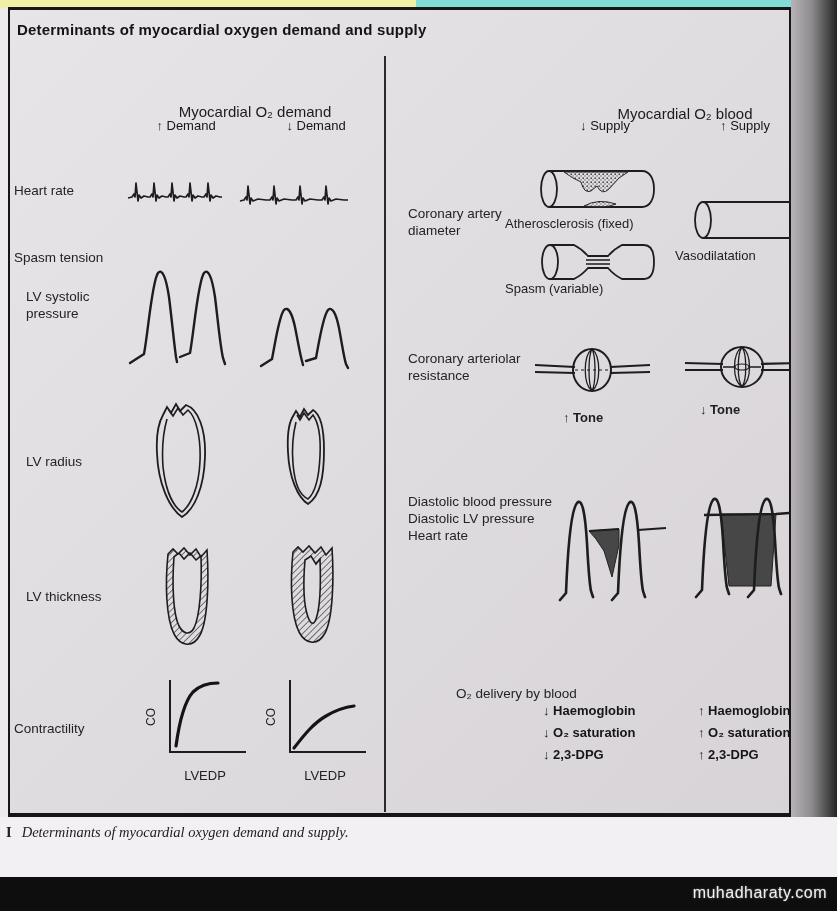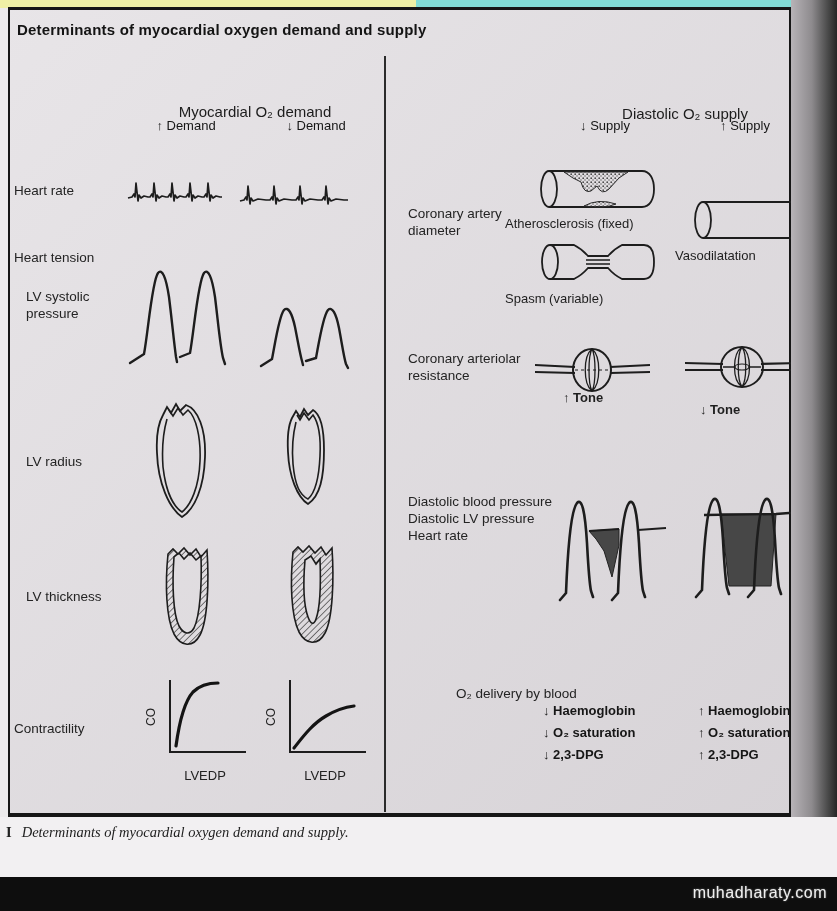--- a/index.html
+++ b/index.html
@@ -77,21 +77,21 @@
            l2,-3 l1,3 l1,-14 l2,18 l1,-6 l2,3 l3,-2 l4,1 l2,0"></path>
     </svg>
     <svg class="abs" style="left:228px;top:167px;" width="112" height="36" viewBox="0 0 112 36">
       <path fill="none" stroke="#1d1d1d" stroke-width="1.7" stroke-linejoin="round" d="M2,24 l4,-1
            l2,-3 l1,3 l1,-14 l2,18 l1,-6 l2,3 l5,-2 l8,1 l4,0
            l2,-3 l1,3 l1,-14 l2,18 l1,-6 l2,3 l5,-2 l8,1 l4,0
            l2,-3 l1,3 l1,-14 l2,18 l1,-6 l2,3 l5,-2 l8,1 l4,0
            l2,-3 l1,3 l1,-14 l2,18 l1,-6 l2,3 l5,-2 l8,1 l4,0"></path>
     </svg>
 
-    <div class="abs row-label" style="left:4px;top:239px;">Heart tension</div>
+    <div class="abs row-label" style="left:4px;top:239px;">Spasm tension</div>
     <div class="abs row-label" style="left:16px;top:278px;">LV systolic
 pressure</div>
     <svg class="abs" style="left:116px;top:253px;" width="112" height="107" viewBox="0 0 112 107">
       <path fill="none" stroke="#1d1d1d" stroke-width="2.4" stroke-linecap="round" d="M4,100 L18,91 C22,70 26,18 32,10 C36,5 40,14 43,34 C46,58 48,80 50,94 L51,99
            M54,94 L64,90 C68,68 72,18 78,10 C82,5 86,14 89,34 C92,58 94,82 97,95 L99,101"></path>
     </svg>
     <svg class="abs" style="left:247px;top:272px;" width="100" height="90" viewBox="0 0 100 90">
       <path fill="none" stroke="#1d1d1d" stroke-width="2.4" stroke-linecap="round" d="M4,84 L15,77 C18,62 22,34 27,28 C31,24 35,31 38,45 C41,60 43,72 45,79 L46,83
            M49,79 L59,76 C62,60 66,34 71,28 C75,24 79,31 82,46 C85,62 87,76 89,82 L91,86"></path>
     </svg>
@@ -129,58 +129,58 @@
 
     <div class="abs" style="left:256px;top:662px;width:104px;height:122px;">
       <div class="abs graph-ylabel" style="left:-4px;top:38px;">CO</div>
       <svg class="abs" style="left:14px;top:4px;" width="90" height="84" viewBox="0 0 90 84">
         <path fill="none" stroke="#1d1d1d" stroke-width="2" d="M10,4 L10,76 L86,76"></path>
         <path fill="none" stroke="#141414" stroke-width="3.2" stroke-linecap="round" d="M14,72 C22,62 32,48 46,40 C56,34 66,31 74,30"></path>
       </svg>
       <div class="abs graph-xlabel" style="left:14px;top:96px;width:90px;">LVEDP</div>
     </div>
 
-    <div class="abs panel-header" style="left:530px;top:62px;width:290px;">Diastolic O₂ supply</div>
+    <div class="abs panel-header" style="left:530px;top:62px;width:290px;">Myocardial O₂ blood</div>
     <div class="abs col-header" style="left:540px;top:108px;width:110px;">↓ Supply</div>
     <div class="abs col-header" style="left:680px;top:108px;width:110px;">↑ Supply</div>
 
     <div class="abs row-label" style="left:398px;top:195px;">Coronary artery
 diameter</div>
 
     <svg class="abs" style="left:528px;top:155px;" width="120" height="48" viewBox="0 0 120 48">
       <ellipse cx="11" cy="24" rx="8" ry="18" fill="none" stroke="#1d1d1d" stroke-width="1.8"></ellipse>
       <path fill="none" stroke="#1d1d1d" stroke-width="1.8" d="M11,6 L104,6 C112,6 116,14 116,24 C116,34 112,42 104,42 L11,42"></path>
       <path fill="url(#stip)" stroke="#2a2a2a" stroke-width="1" d="M26,7 L90,7 L81,13 L71,24 Q64,31 59,21 L53,26 Q46,29 43,17 L35,13 Z"></path>
       <path fill="url(#stip)" stroke="#2a2a2a" stroke-width="1" d="M46,41 Q60,33 78,39 Q66,44 46,41 Z"></path>
     </svg>
     <div class="abs sub-label" style="left:495px;top:206px;width:190px;">Atherosclerosis (fixed)</div>
 
     <svg class="abs" style="left:528px;top:226px;" width="120" height="52" viewBox="0 0 120 52">
       <ellipse cx="12" cy="26" rx="8" ry="17" fill="none" stroke="#1d1d1d" stroke-width="1.8"></ellipse>
       <path fill="none" stroke="#1d1d1d" stroke-width="1.8" d="M12,9 L36,9 Q44,13 50,20 L70,20 Q76,13 84,9 L106,9 C113,9 116,16 116,26 C116,36 113,43 106,43 L84,43 Q76,39 70,32 L50,32 Q44,39 36,43 L12,43"></path>
       <path fill="none" stroke="#1d1d1d" stroke-width="1.4" d="M48,24 L72,24 M48,28 L72,28"></path>
     </svg>
-    <div class="abs sub-label" style="left:495px;top:281px;width:190px;">Spasm (variable)</div>
+    <div class="abs sub-label" style="left:495px;top:271px;width:190px;">Spasm (variable)</div>
 
     <svg class="abs" style="left:683px;top:185px;" width="112" height="50" viewBox="0 0 112 50">
       <ellipse cx="10" cy="25" rx="8" ry="18" fill="none" stroke="#1d1d1d" stroke-width="1.8"></ellipse>
       <path fill="none" stroke="#1d1d1d" stroke-width="1.8" d="M10,7 L98,7 C106,7 110,15 110,25 C110,35 106,43 98,43 L10,43"></path>
     </svg>
     <div class="abs sub-label" style="left:665px;top:238px;width:140px;">Vasodilatation</div>
 
     <div class="abs row-label" style="left:398px;top:340px;">Coronary arteriolar
 resistance</div>
 
     <svg class="abs" style="left:525px;top:332px;" width="115" height="56" viewBox="0 0 115 56">
       <path stroke="#1d1d1d" stroke-width="2.2" fill="none" d="M0,23 L40,25 M0,30 L40,31 M75,25 L115,23 M75,31 L115,30"></path>
       <ellipse cx="57" cy="28" rx="19" ry="21" fill="none" stroke="#1d1d1d" stroke-width="2"></ellipse>
       <path fill="none" stroke="#1d1d1d" stroke-width="1.3" d="M57,7 C48,14 48,42 57,49 M57,7 C66,14 66,42 57,49 M57,7 C53,14 53,42 57,49 M57,7 C61,14 61,42 57,49"></path>
       <path stroke="#1d1d1d" stroke-width="1.2" stroke-dasharray="3,3" fill="none" d="M40,28 L75,28"></path>
     </svg>
-    <div class="abs sub-label" style="left:553px;top:380px;width:90px;font-weight:bold;">↑ Tone</div>
+    <div class="abs sub-label" style="left:553px;top:400px;width:90px;font-weight:bold;">↑ Tone</div>
 
     <svg class="abs" style="left:675px;top:328px;" width="115" height="56" viewBox="0 0 115 56">
       <path stroke="#1d1d1d" stroke-width="2.2" fill="none" d="M0,25 L38,26 M0,32 L38,32 M76,26 L115,25 M76,32 L115,32"></path>
       <ellipse cx="57" cy="29" rx="21" ry="20" fill="none" stroke="#1d1d1d" stroke-width="2"></ellipse>
       <path fill="none" stroke="#1d1d1d" stroke-width="1.3" d="M57,9 C47,16 47,42 57,49 M57,9 C67,16 67,42 57,49 M57,9 C52,16 52,42 57,49 M57,9 C62,16 62,42 57,49"></path>
       <path stroke="#1d1d1d" stroke-width="1.4" fill="none" d="M38,29 L49,29 M65,29 L76,29"></path>
       <ellipse cx="57" cy="29" rx="7" ry="3" fill="none" stroke="#1d1d1d" stroke-width="1.2"></ellipse>
     </svg>
     <div class="abs sub-label" style="left:690px;top:392px;width:90px;font-weight:bold;">↓ Tone</div>
 

